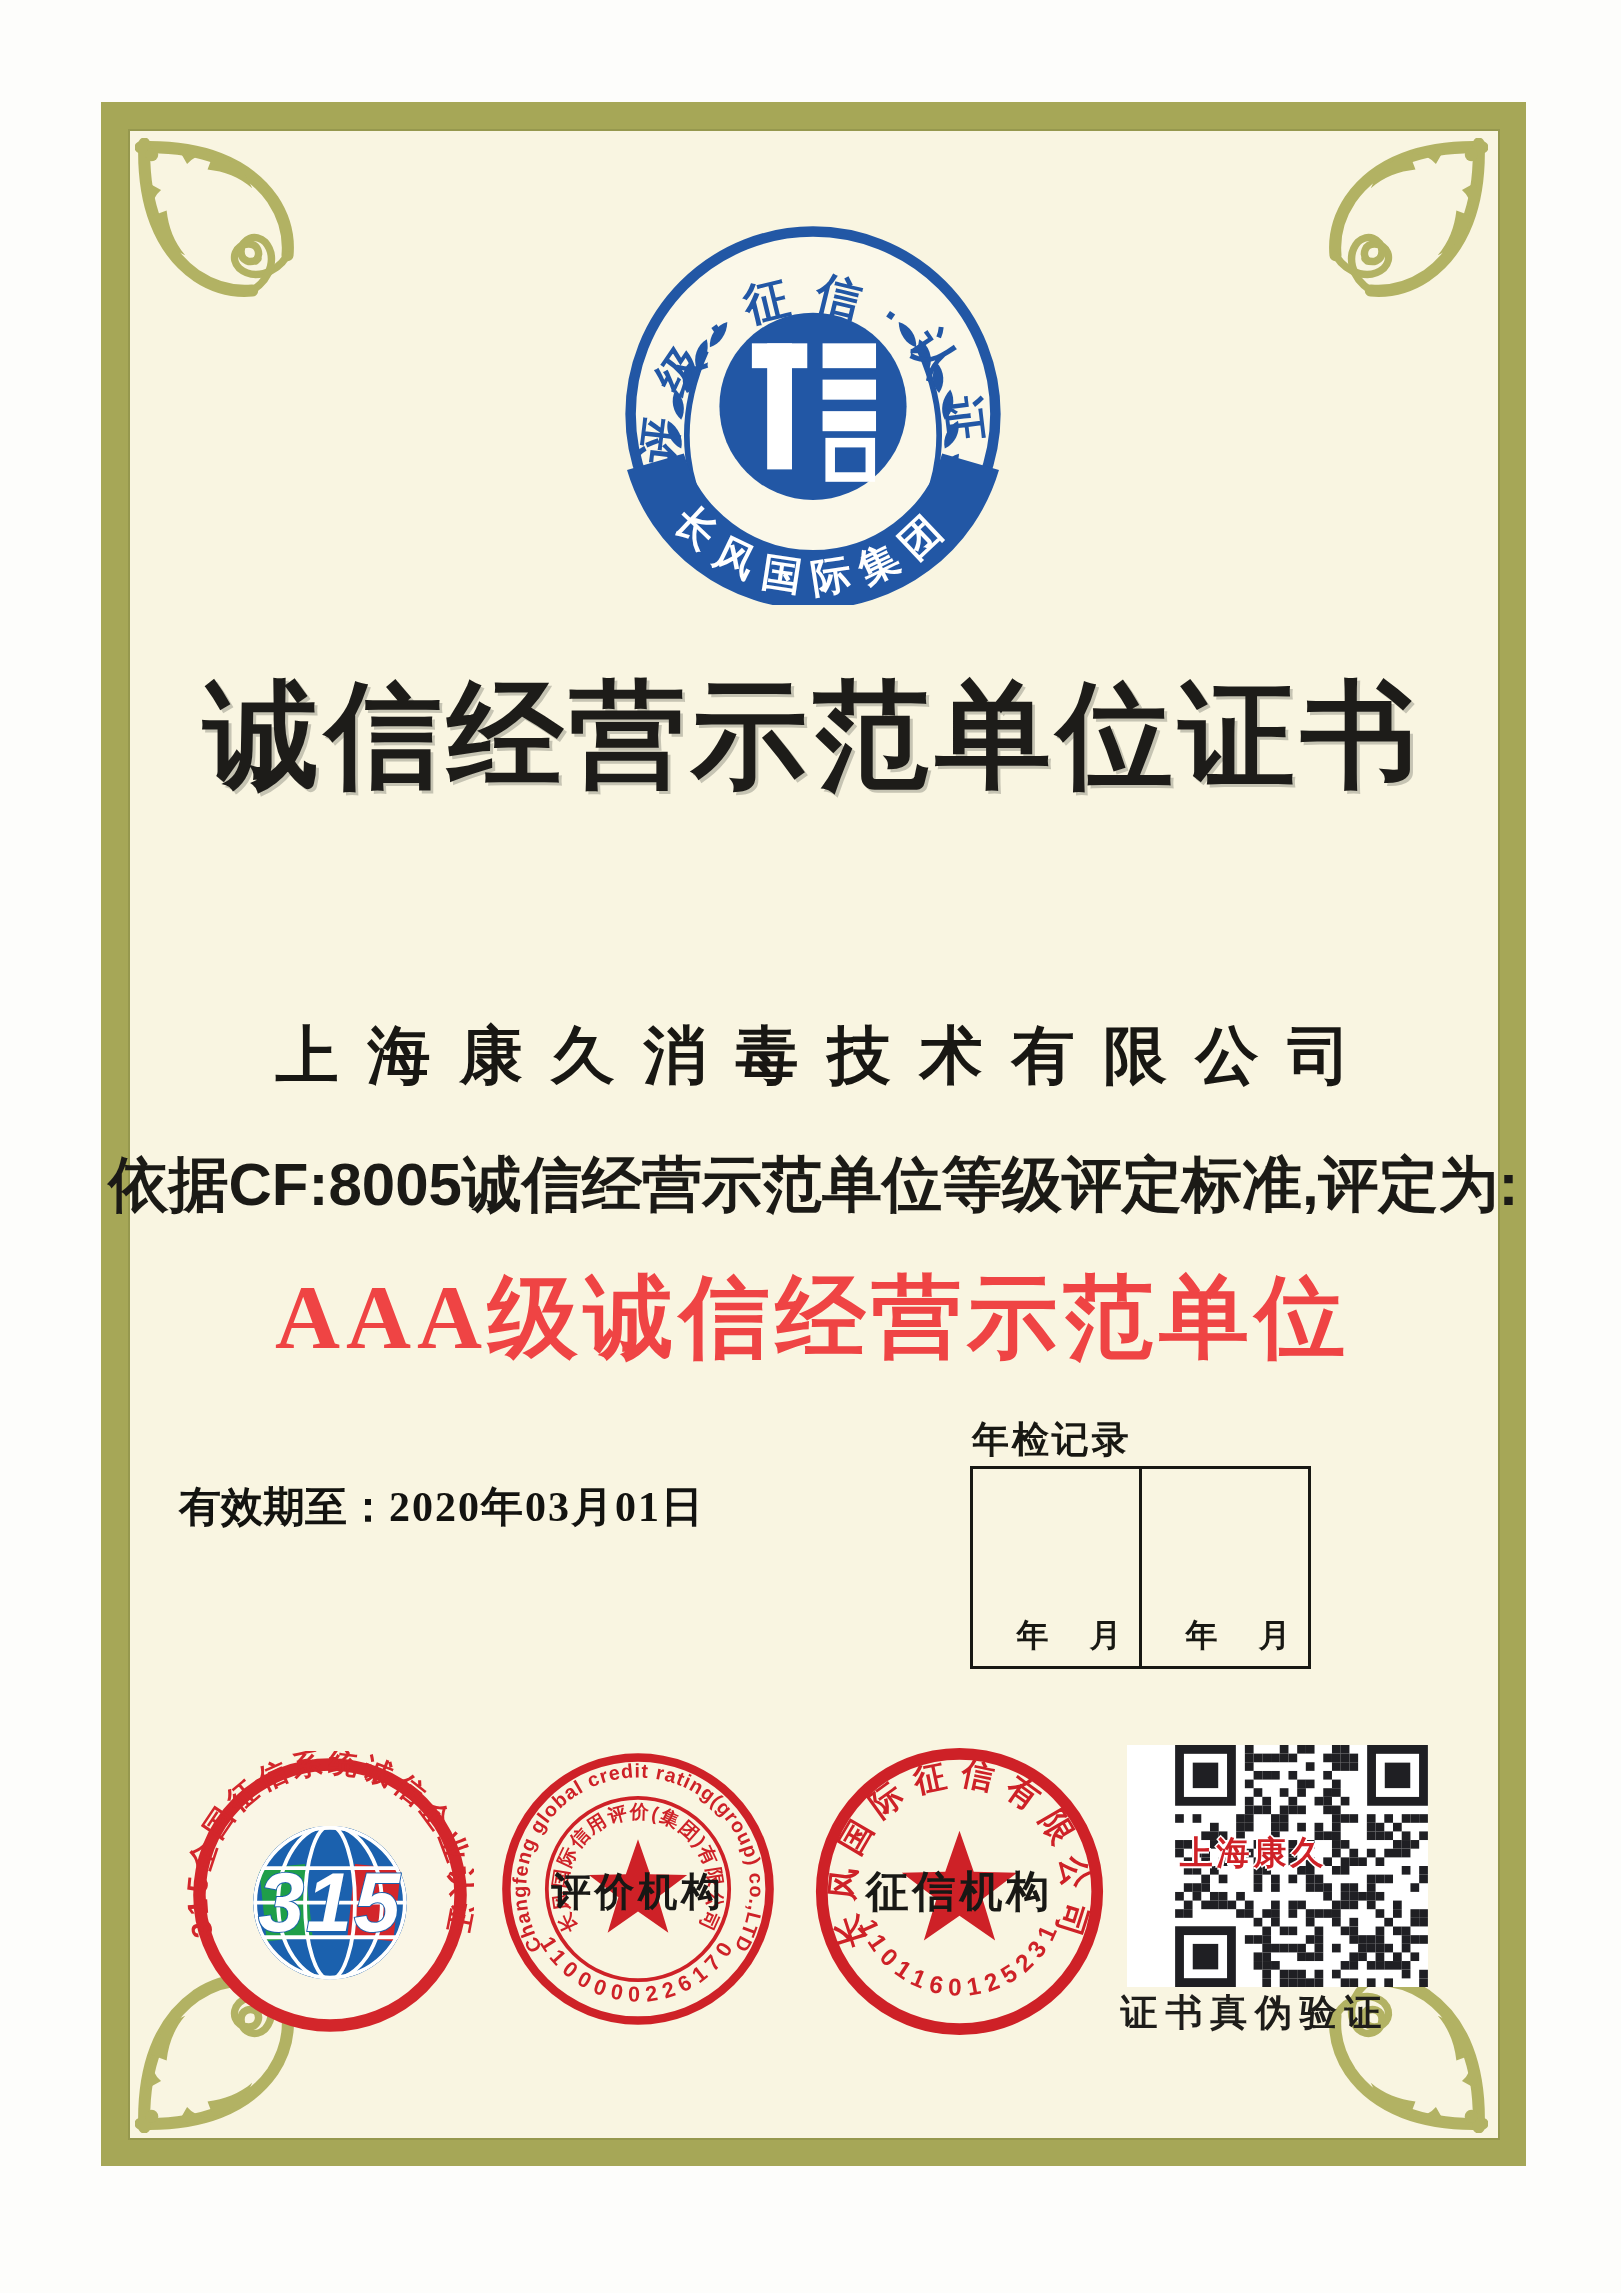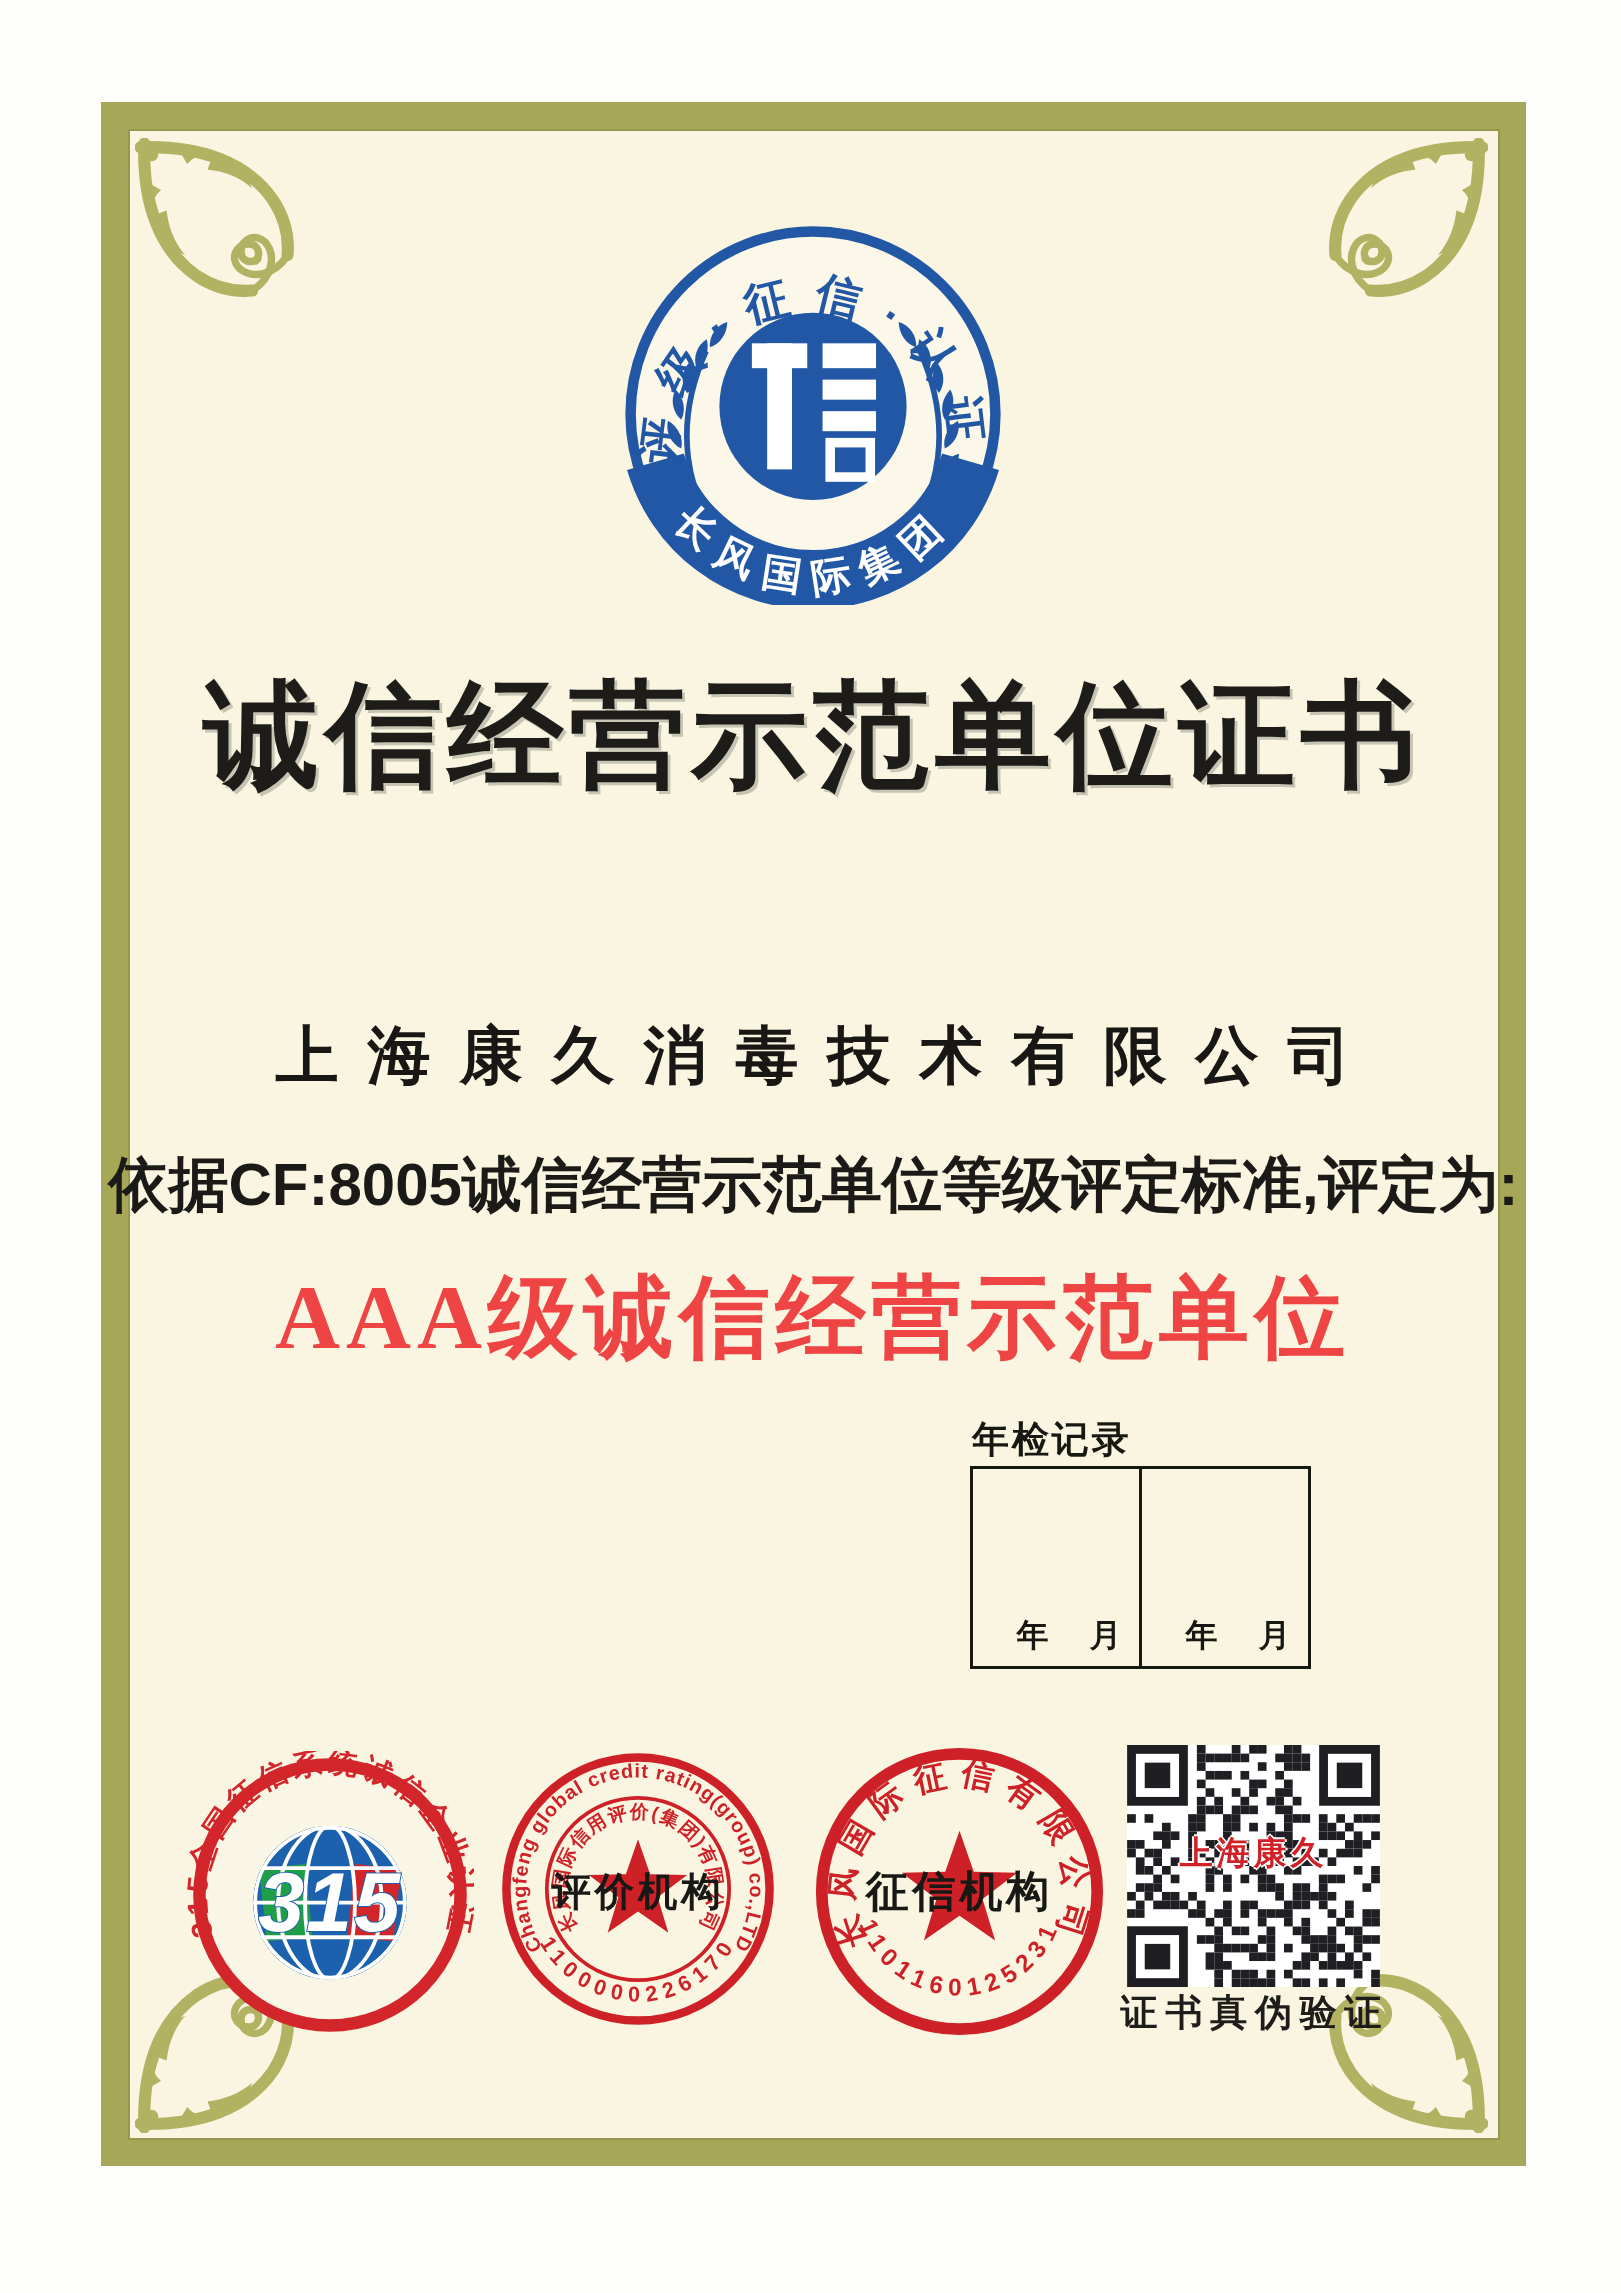--- a/index.html
+++ b/index.html
@@ -39,21 +39,21 @@
                        font-family:"Liberation Serif","DejaVu Serif",serif;
                        font-size:32px;font-weight:bold;color:#181813;}
   .info-block{position:absolute;left:179px;top:1474px;
               font-family:"Liberation Serif","DejaVu Serif",serif;
               font-size:42px;font-weight:bold;color:#131310;}
   .info-line{height:67px;line-height:67px;white-space:nowrap;}
   .info-line .val{letter-spacing:2px;}
   .badge-315{position:absolute;left:186px;top:1751px;width:288px;height:288px;}
   .stamp-a{position:absolute;left:497px;top:1748px;width:282px;height:282px;}
   .stamp-b{position:absolute;left:813px;top:1745px;width:293px;height:293px;}
-  .qr-wrap{position:absolute;left:1127px;top:1745px;width:253px;height:242px;background:#ffffff;}
+  .qr-wrap{position:absolute;left:1127px;top:1745px;width:253px;height:242px;background:#ffffff;padding-left:48px;}
   .qr-overlay{position:absolute;left:0;top:86px;width:253px;text-align:center;
               font-size:33px;font-weight:bold;color:#cf2127;letter-spacing:3.9px;
               text-shadow:-2px 0 0 #fff,2px 0 0 #fff,0 -2px 0 #fff,0 2px 0 #fff;}
   .qr-caption{position:absolute;left:1117px;top:1988px;width:276px;text-align:center;
               font-size:37px;font-weight:800;color:#1e1d1a;letter-spacing:7.8px;}
   svg{display:block;}
 </style>
 </head>
 <body>
 
@@ -167,20 +167,21 @@
     </div>
     <div class="annual-cell">
       <div class="labels">
         <span>年</span>
         <span>月</span>
       </div>
     </div>
   </div>
 
   <div class="info-block">
+    <div class="info-line"><span>有效期至：</span><span class="val">2020年03月01日</span></div>
   </div>
 
   <svg class="badge-315" viewBox="0 0 300 300">
     <circle cx="150" cy="150" r="136" fill="#faf6e6" stroke="#d3262b" stroke-width="13"></circle>
     <defs>
       <path id="b315-arc" d="M55,236 A128,128 0 1 1 245,236"></path>
       <clipPath id="globe-clip">
           <circle cx="150" cy="158" r="80"></circle>
         </clipPath>
     </defs>

